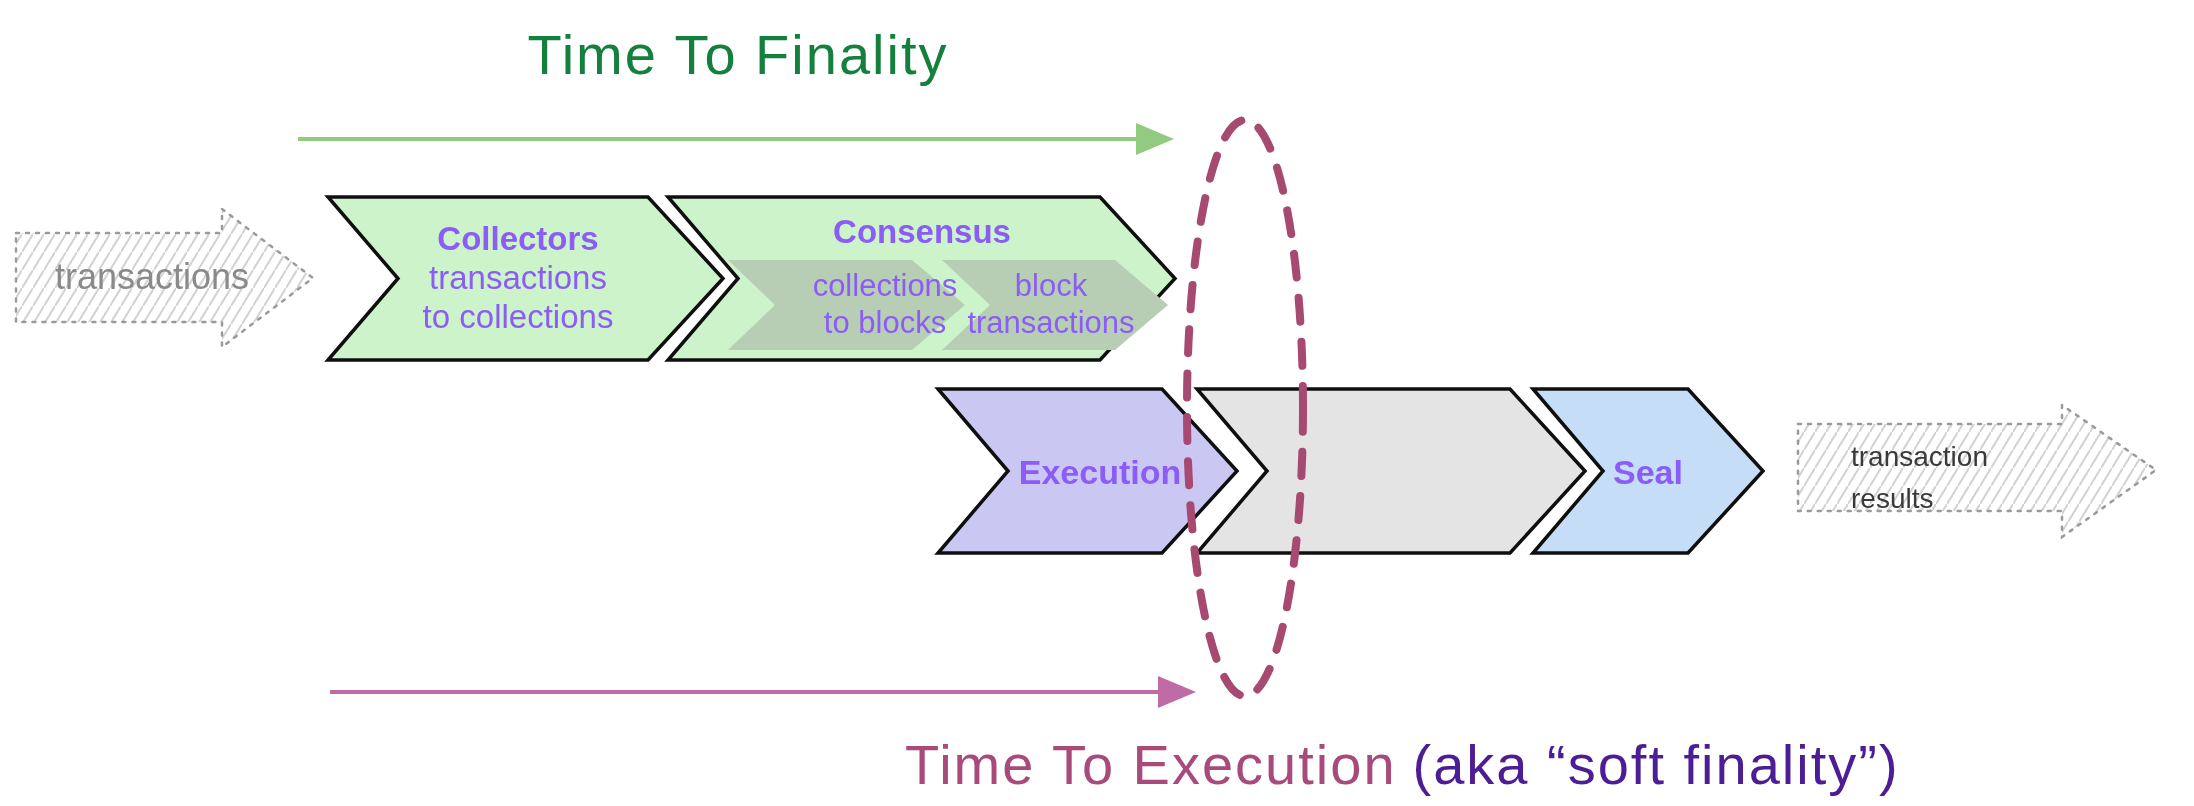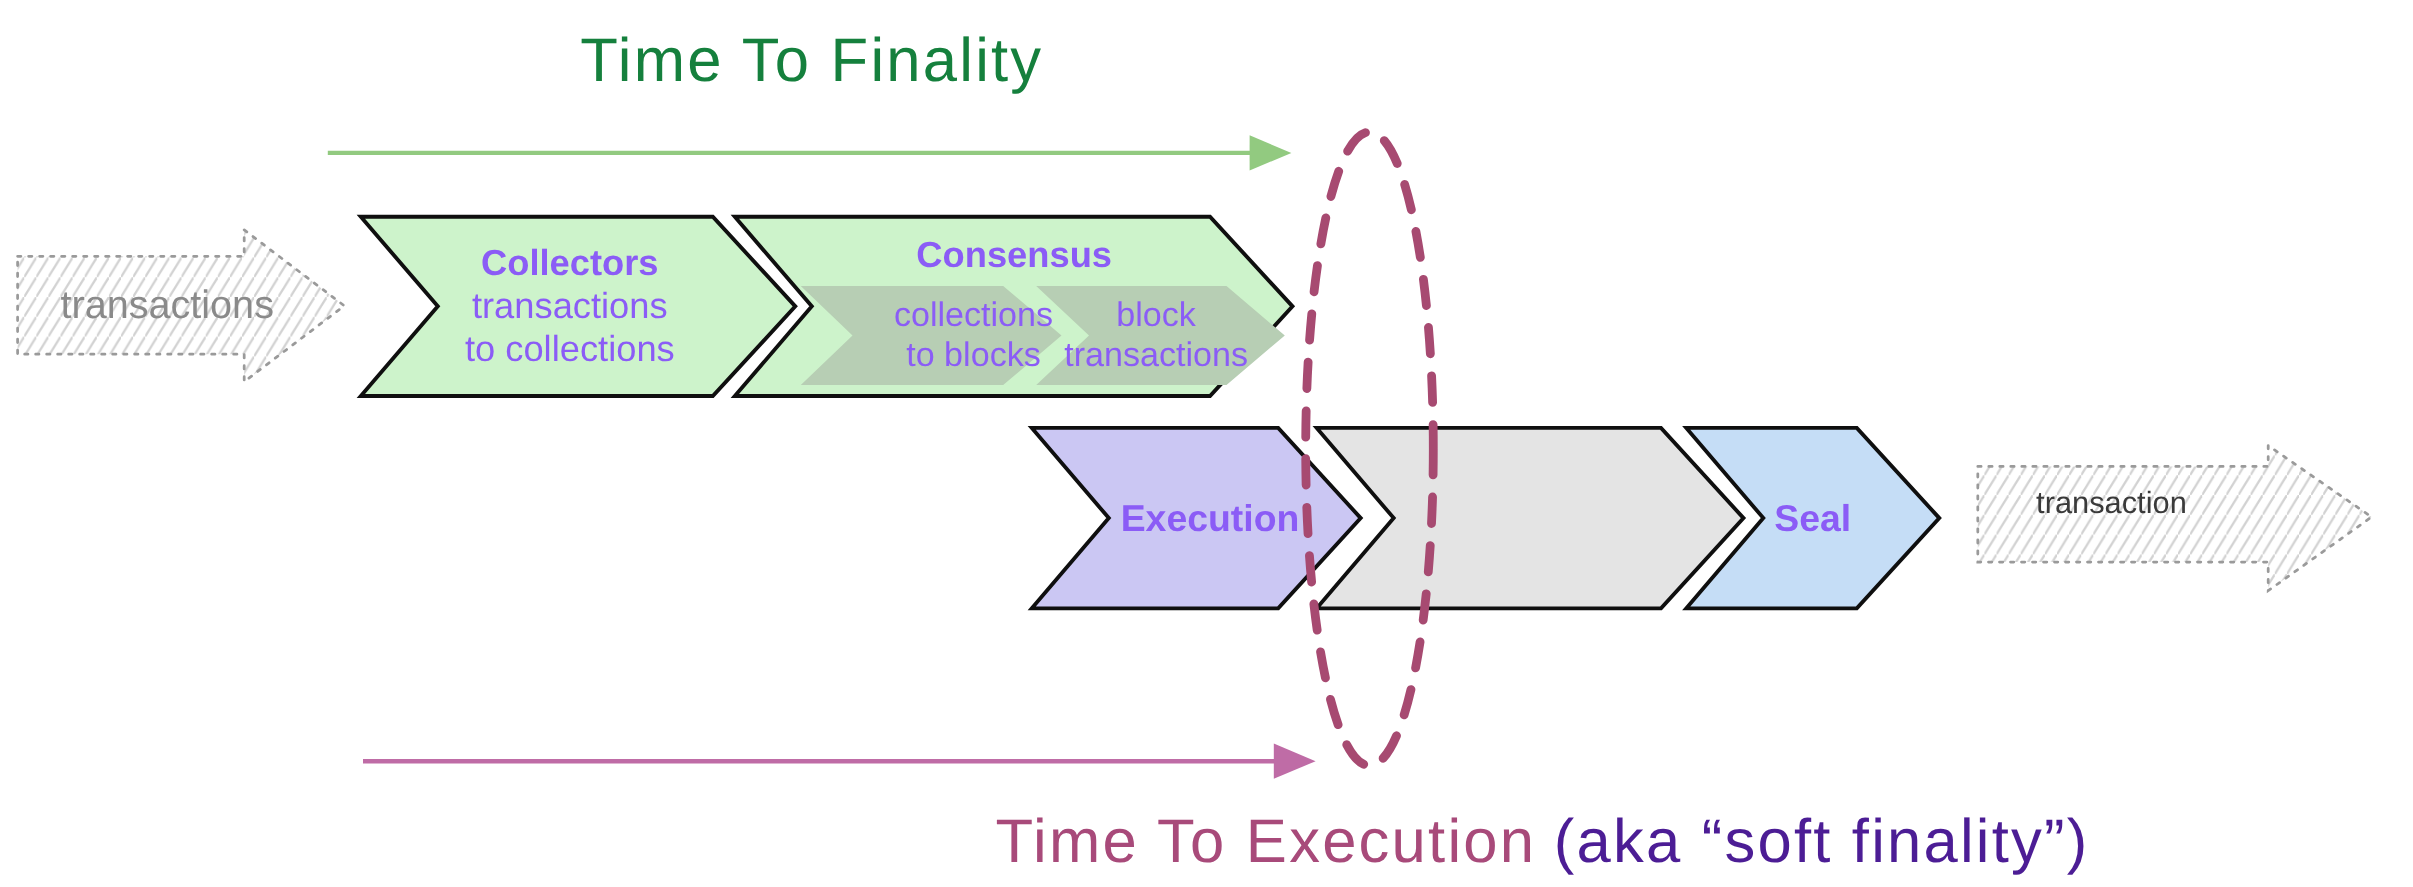--- a/index.html
+++ b/index.html
@@ -106,20 +106,21 @@
   <div class="overlay big-title title-finality">Time To Finality</div>
 
   <div class="overlay big-title title-executed-row">
     <span class="executed-main">Time To Execution</span>
     <span class="executed-suffix">(aka “soft finality”)</span>
   </div>
 
   <div class="overlay io-label-left">transactions</div>
   <div class="overlay io-label-right">
     <div>transaction</div>
+    <div>results</div>
   </div>
 
   <div class="overlay stage-label" style="left:518px; top:219px;">
     <div class="bold">Collectors</div>
     <div>transactions</div>
     <div>to collections</div>
   </div>
 
   <div class="overlay stage-label bold" style="left:922px; top:212px; font-weight:bold;">Consensus</div>
 

